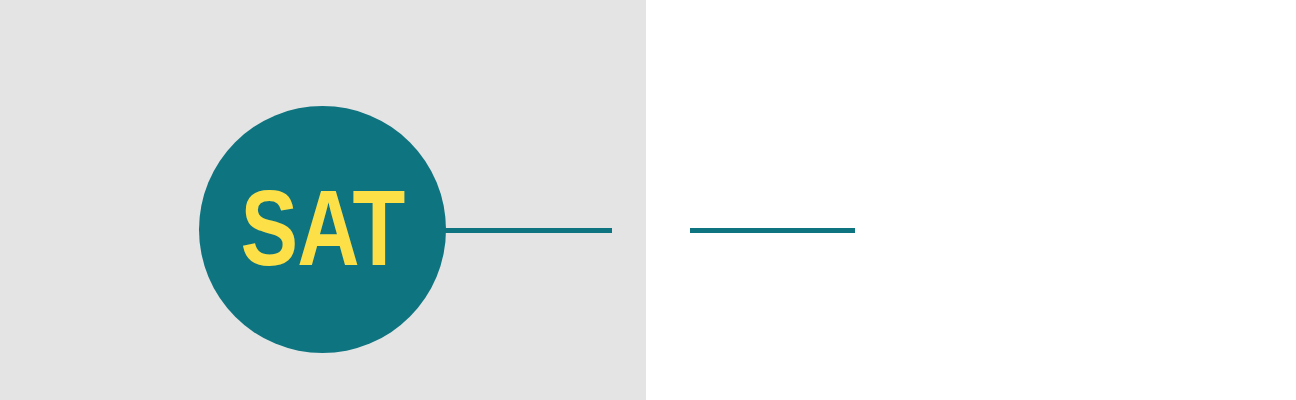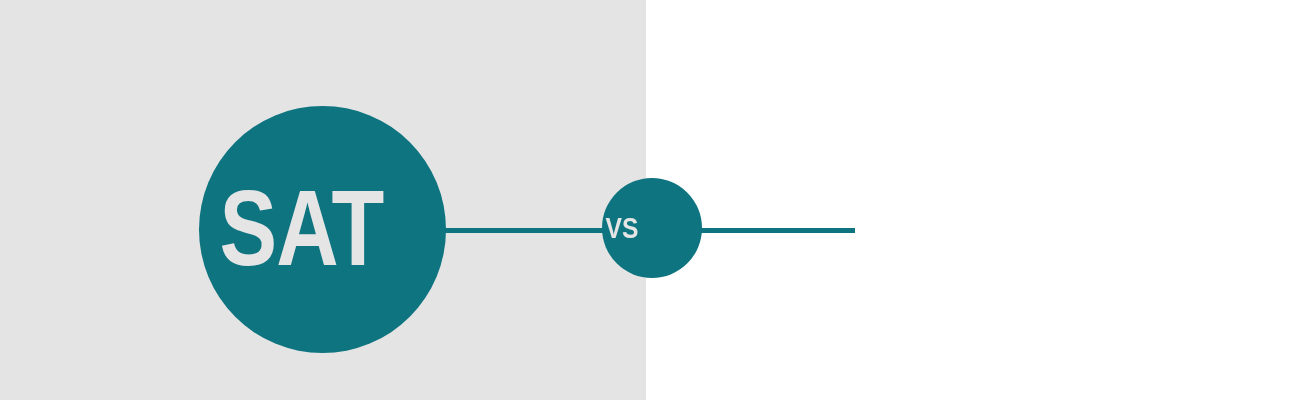--- a/index.html
+++ b/index.html
@@ -47,21 +47,22 @@
   #connector-left  { left: 440px; width: 172px; }
   #connector-right { left: 690px; width: 165px; }
 
   
   .node {
     position: absolute;
     border-radius: 50%;
     background: #0d7480;
     display: flex;
     align-items: center;
-    color: #e5e5e5;
+    justify-content: center;
+    color: #fde047;
   }
   #node-sat {
     left: 199px; top: 106px;
     width: 247px; height: 247px;
   }
   #node-act {
     left: 848px; top: 106px;
     width: 247px; height: 247px;
   }
   #node-vs {
@@ -95,18 +96,15 @@
   <div id="left-panel"></div>
   <div id="right-panel"></div>
 
   <div class="connector" id="connector-left"></div>
   <div class="connector" id="connector-right"></div>
 
   <div class="node" id="node-sat">
     <span class="node-label big">SAT</span>
   </div>
 
-  <div class="node" id="node-vs">
-    <span class="node-label small">VS</span>
-  </div>
 
 
 </div>
 
 </body></html>

